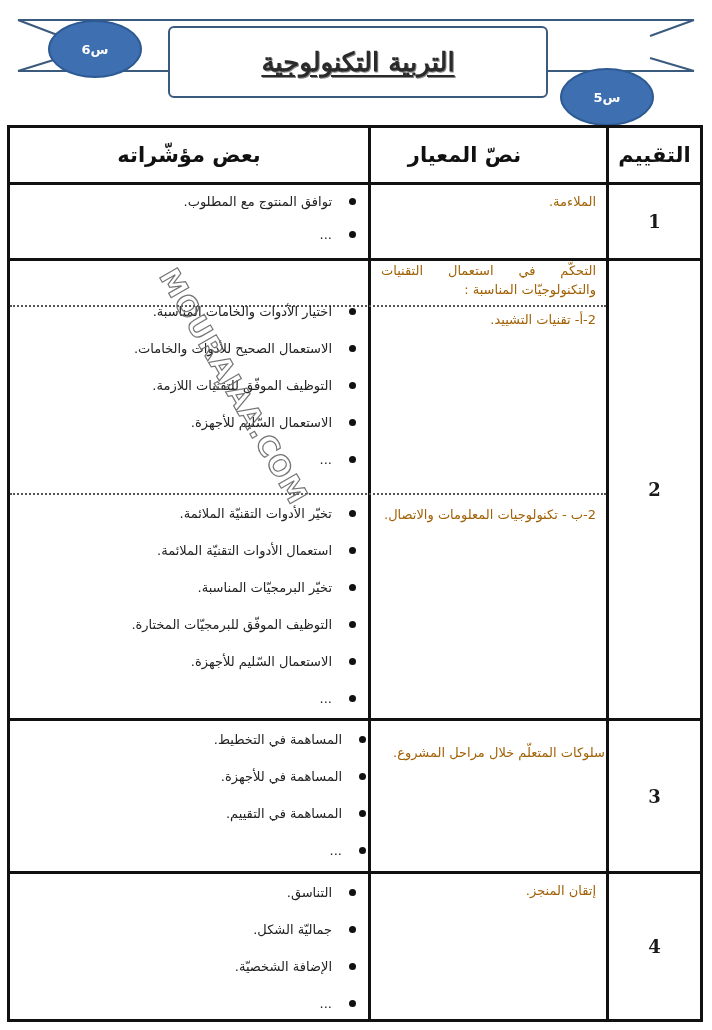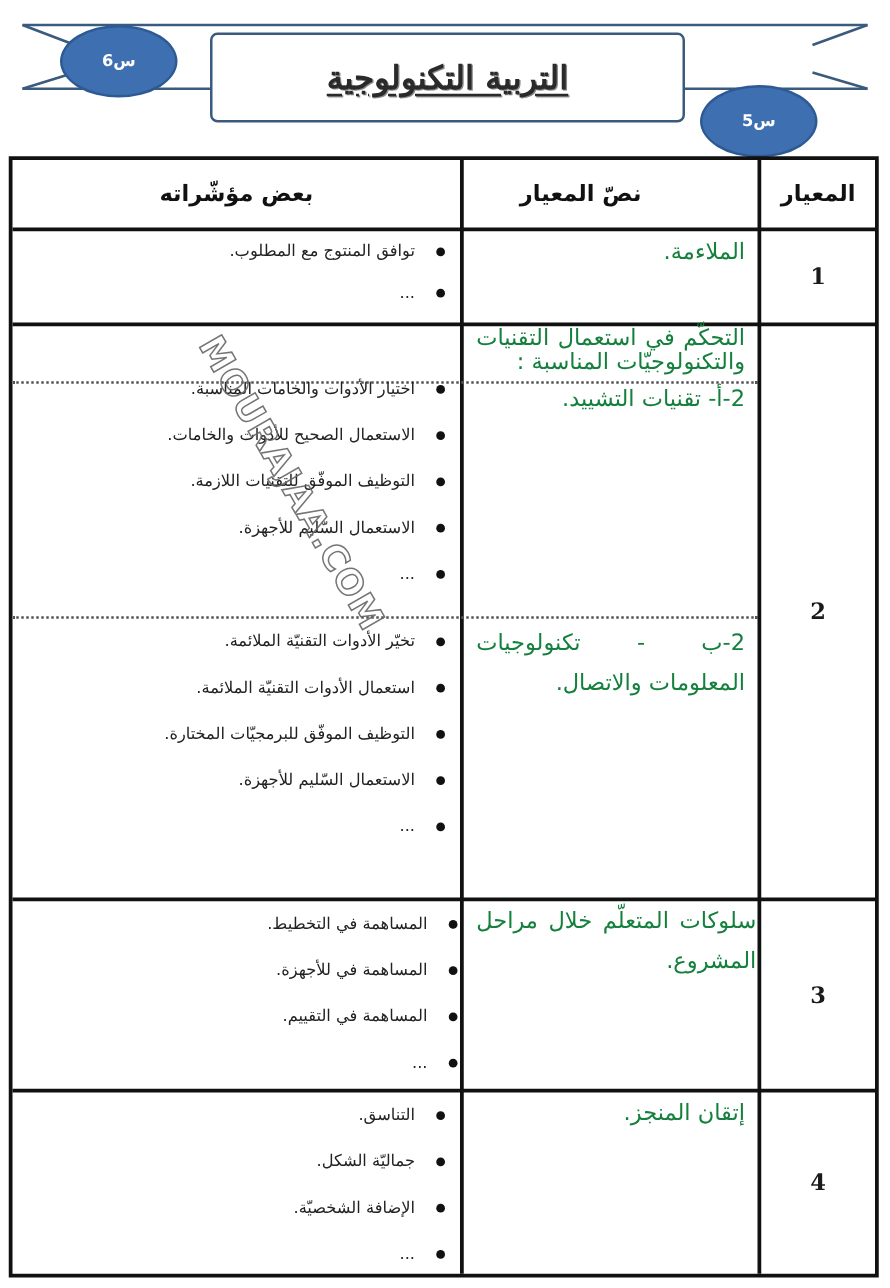--- a/index.html
+++ b/index.html
@@ -48,29 +48,29 @@
     }
     .vline { position: absolute; top: 0; bottom: 0; width: 3px; background: #111; }
     .hline { position: absolute; left: 0; right: 0; height: 3px; background: #111; }
     .dline {
       position: absolute; left: 0; height: 0;
       border-top: 2px dotted #555;
     }
     .cell { position: absolute; box-sizing: border-box; direction: rtl; }
     .hdr {
       display: flex; align-items: center; justify-content: center;
-      font-size: 18px; font-weight: bold; color: #111;
+      font-size: 21px; font-weight: bold; color: #111;
     }
     .num {
       display: flex; align-items: center; justify-content: center;
       font-size: 18px; font-weight: bold; font-family: "DejaVu Serif", serif;
     }
     .crit-text {
-      font-size: 18px; line-height: 22px; padding: 6px 10px 0 10px; text-align: justify;
-      color: #15803d;
+      font-size: 13px; line-height: 22px; padding: 6px 10px 0 10px; text-align: justify;
+      color: #a16207;
     }
     .ind-list { list-style: none; margin: 0; padding: 0 12px 0 0; }
     .ind-list li {
       position: relative; font-size: 13px; color: #222;
       height: 37px; line-height: 37px; padding-right: 24px; white-space: nowrap;
     }
     .ind-list li .bullet {
       position: absolute; right: 0; top: 15px; width: 7px; height: 7px;
       border-radius: 50%; background: #111;
     }
@@ -108,21 +108,21 @@
   <div class="vline" style="left:596px"></div>
 
   <div class="hline" style="top:54px"></div>
   <div class="hline" style="top:130px"></div>
   <div class="hline" style="top:590px"></div>
   <div class="hline" style="top:743px"></div>
 
   <div class="dline" style="top:177px;width:596px"></div>
   <div class="dline" style="top:365px;width:596px"></div>
 
-  <div class="cell hdr" style="left:599px;top:0;width:91px;height:54px">المعيار</div>
+  <div class="cell hdr" style="left:599px;top:0;width:91px;height:54px">التقييم</div>
   <div class="cell hdr" style="left:361px;top:0;width:187px;height:54px">نصّ المعيار</div>
   <div class="cell hdr" style="left:0;top:0;width:358px;height:54px">بعض مؤشّراته</div>
 
   <div class="cell num" style="left:599px;top:57px;width:91px;height:73px">1</div>
   <div class="cell crit-text" style="left:361px;top:57px;width:235px;height:73px">الملاءمة.</div>
   <div class="cell" style="left:0;top:57px;width:358px;height:73px">
     <ul class="ind-list" style="padding-top:0">
       <li style="height:33px;line-height:33px"><span class="bullet" style="top:13px"></span><span>توافق المنتوج مع المطلوب.</span></li>
       <li style="height:33px;line-height:33px"><span class="bullet" style="top:13px"></span><span>...</span></li>
     </ul>
@@ -139,28 +139,29 @@
       <li><span class="bullet"></span><span>الاستعمال الصحيح للأدوات والخامات.</span></li>
       <li><span class="bullet"></span><span>التوظيف الموفّق للتقنيات اللازمة.</span></li>
       <li><span class="bullet"></span><span>الاستعمال السّليم للأجهزة.</span></li>
       <li><span class="bullet"></span><span>...</span></li>
     </ul>
   </div>
   <div class="cell" style="left:0;top:367px;width:358px;height:223px">
     <ul class="ind-list">
       <li><span class="bullet"></span><span>تخيّر الأدوات التقنيّة الملائمة.</span></li>
       <li><span class="bullet"></span><span>استعمال الأدوات التقنيّة الملائمة.</span></li>
+      <li><span class="bullet"></span><span>تخيّر البرمجيّات المناسبة.</span></li>
       <li><span class="bullet"></span><span>التوظيف الموفّق للبرمجيّات المختارة.</span></li>
       <li><span class="bullet"></span><span>الاستعمال السّليم للأجهزة.</span></li>
       <li><span class="bullet"></span><span>...</span></li>
     </ul>
   </div>
 
   <div class="cell num" style="left:599px;top:593px;width:91px;height:150px">3</div>
-  <div class="cell crit-text" style="left:361px;top:593px;width:244px;height:150px;line-height:32px;padding-top:0">سلوكات المتعلّم خلال مراحل المشروع.</div>
+  <div class="cell crit-text" style="left:361px;top:593px;width:244px;height:150px;line-height:32px;padding-top:16px">سلوكات المتعلّم خلال مراحل المشروع.</div>
   <div class="cell" style="left:0;top:593px;width:368px;height:150px">
     <ul class="ind-list">
       <li><span class="bullet"></span><span>المساهمة في التخطيط.</span></li>
       <li><span class="bullet"></span><span>المساهمة في للأجهزة.</span></li>
       <li><span class="bullet"></span><span>المساهمة في التقييم.</span></li>
       <li><span class="bullet"></span><span>...</span></li>
     </ul>
   </div>
 
   <div class="cell num" style="left:599px;top:746px;width:91px;height:145px">4</div>

